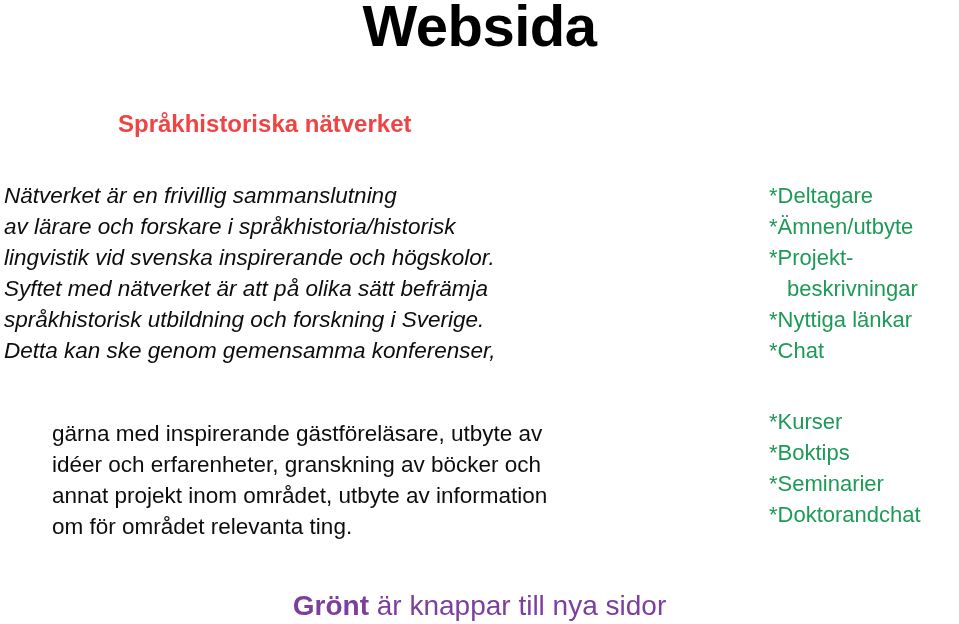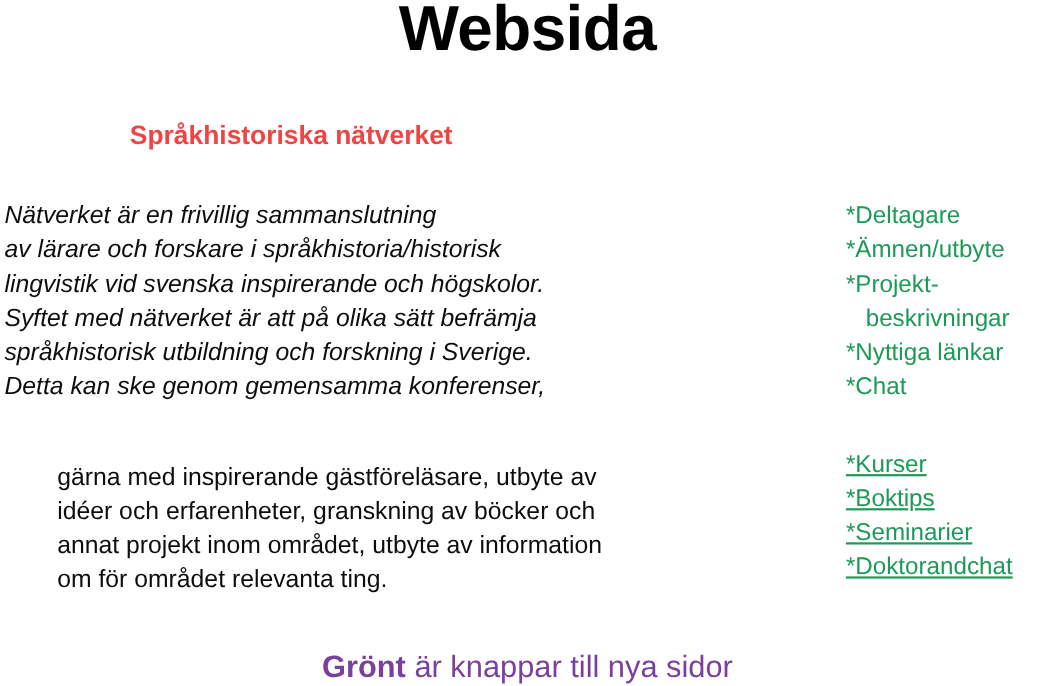--- a/index.html
+++ b/index.html
@@ -76,21 +76,20 @@
     line-height: 31px;
     width: 190px;
   }
   #green-list-1 {
     left: 769px;
     top: 180px;
   }
   #green-list-2 {
     left: 769px;
     top: 406px;
-    text-decoration: underline;
   }
   .green-line {
     display: block;
     white-space: nowrap;
   }
   .green-line.indent {
     padding-left: 18px;
   }
   .green-line.right {
     text-align: left;

